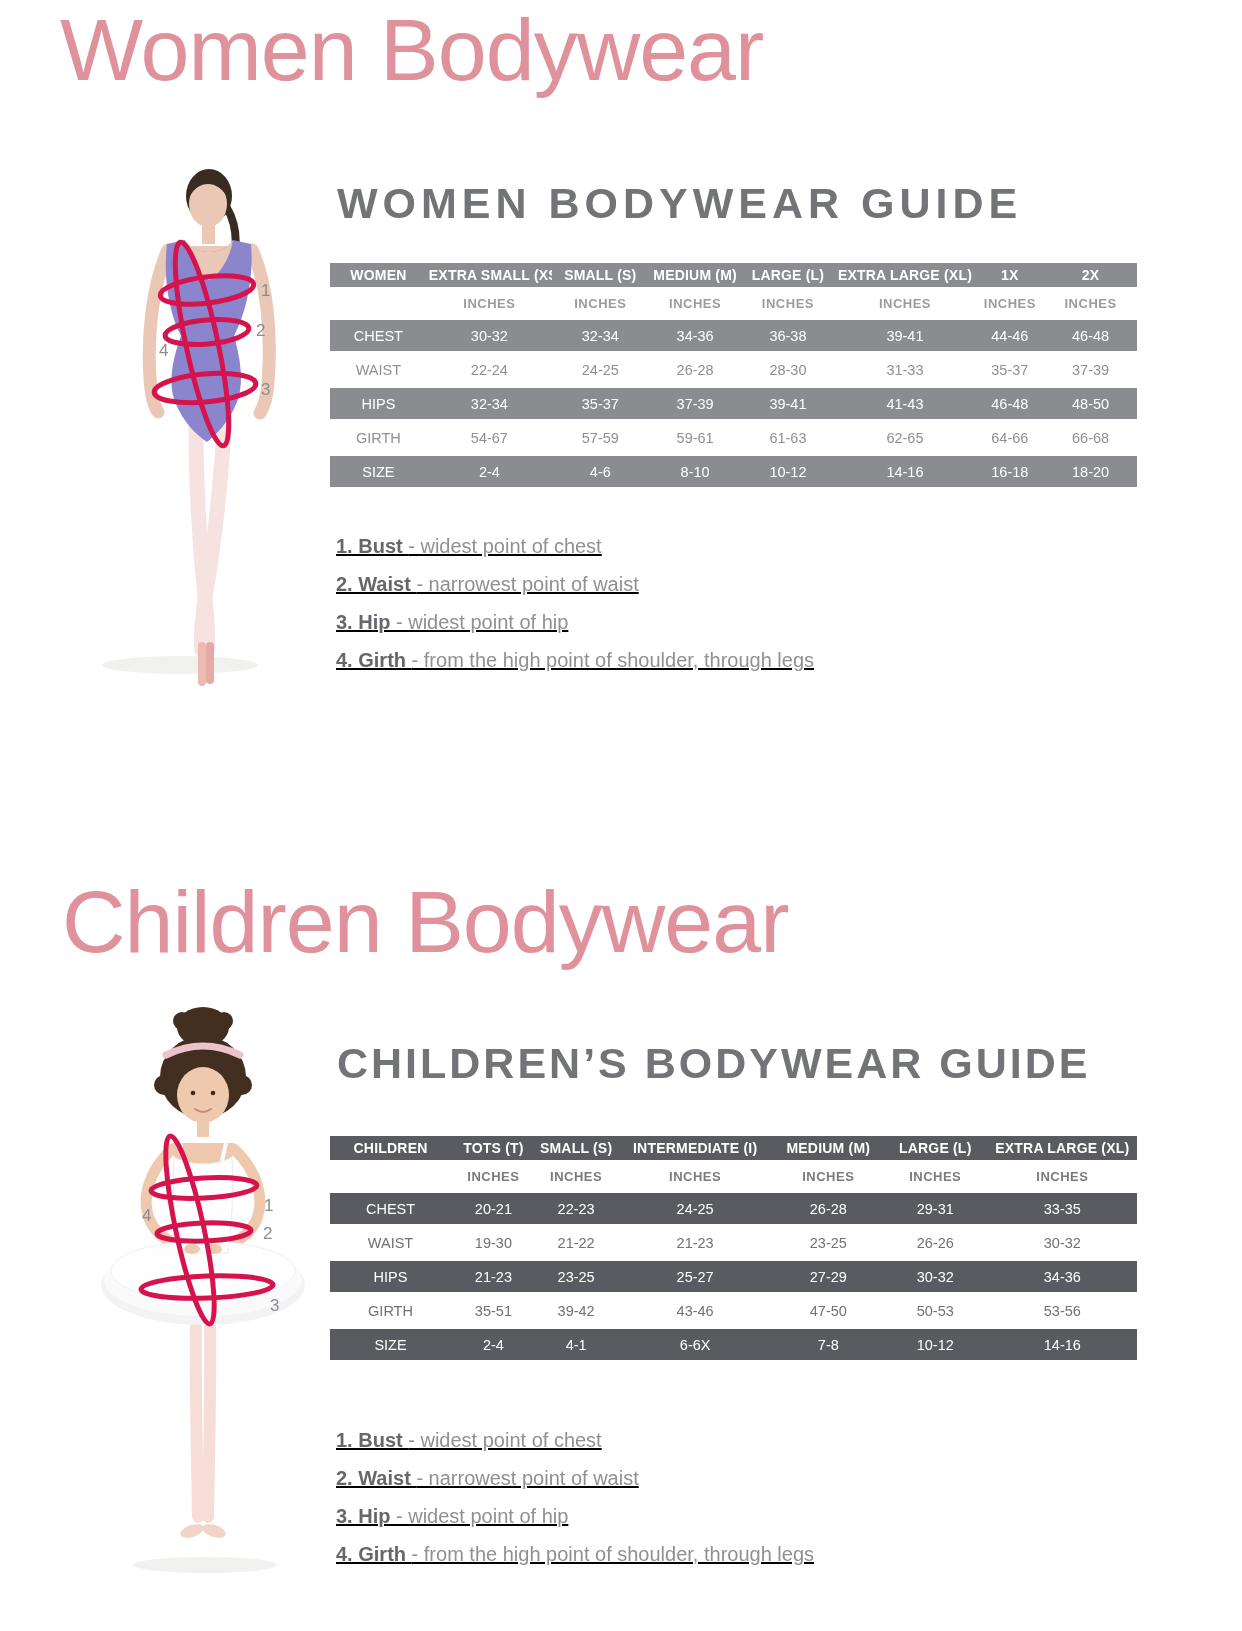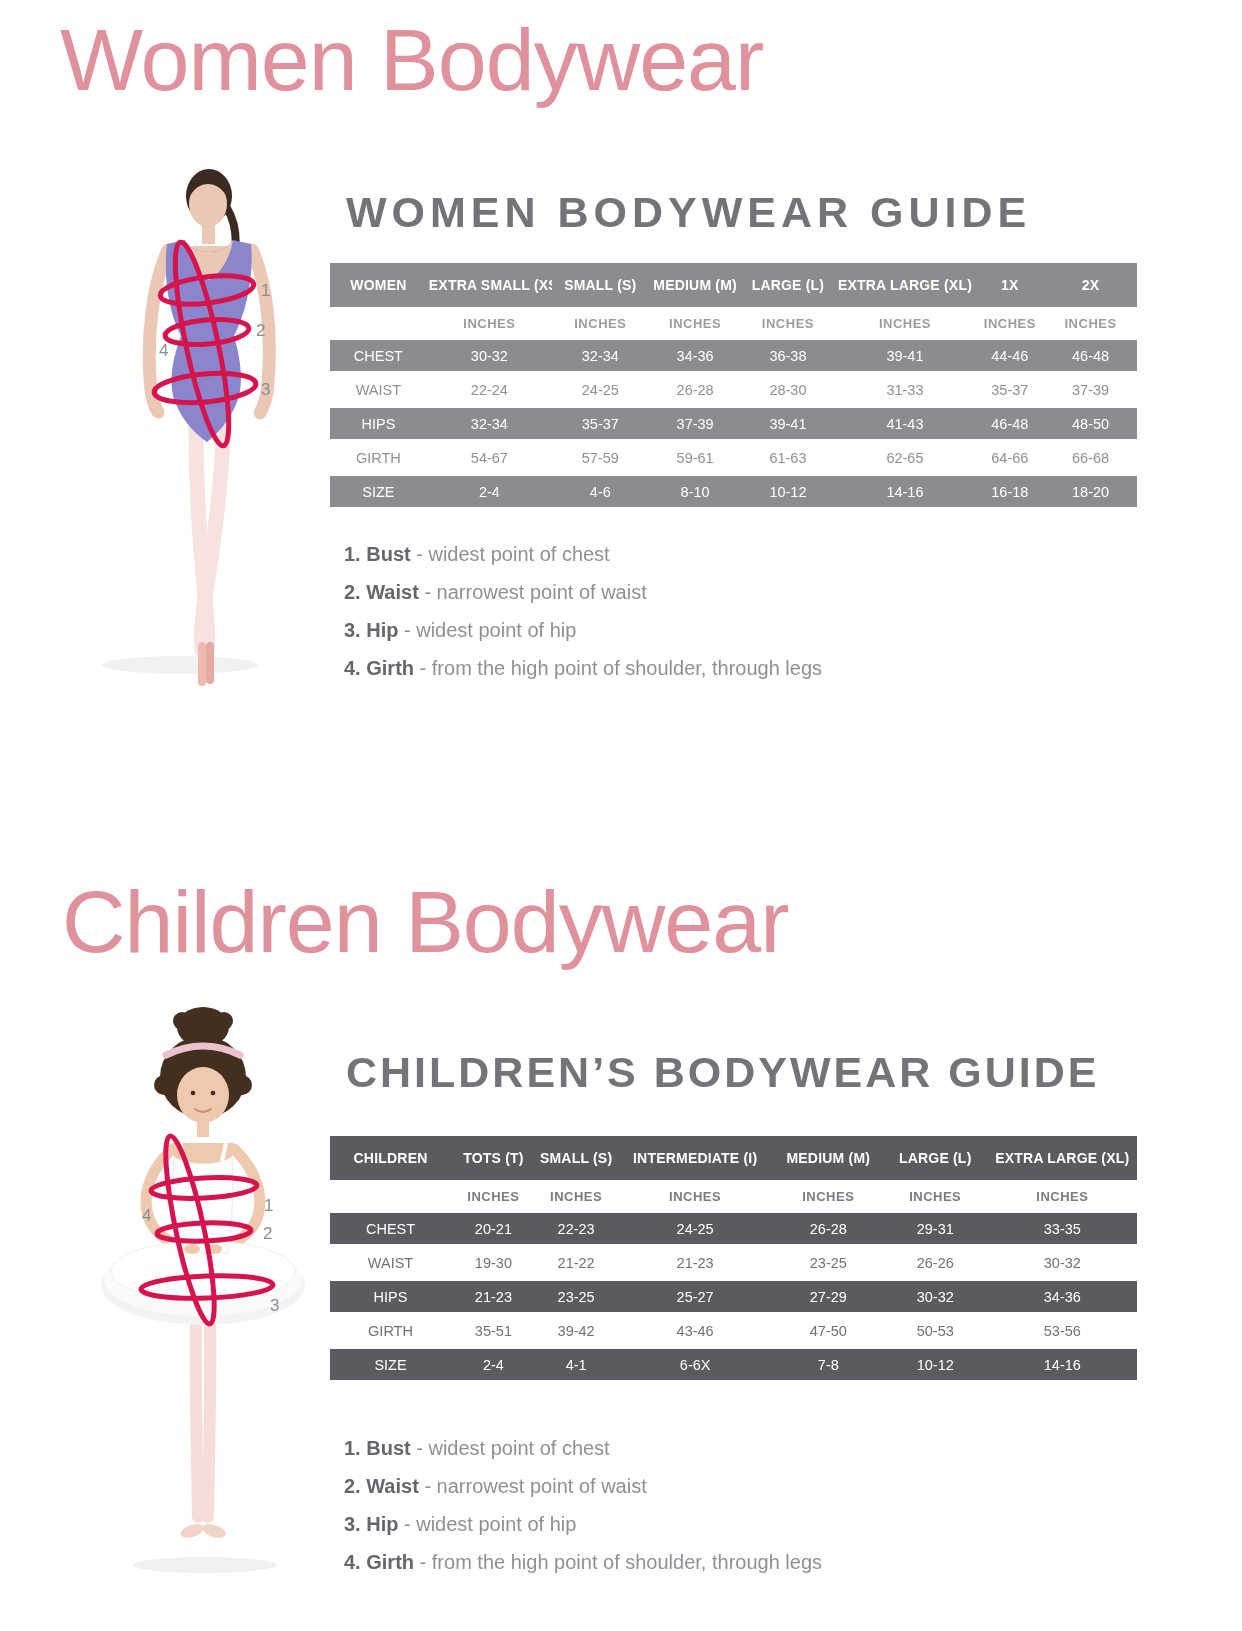--- a/index.html
+++ b/index.html
@@ -1,48 +1,48 @@
 <!DOCTYPE html>
 <html><head>
 <meta charset="utf-8">
 <style>
   html,body{margin:0;padding:0;background:#ffffff;}
   body{font-family:"Liberation Sans","DejaVu Sans",sans-serif;}
   .page{position:relative;width:1242px;height:1631px;background:#fff;overflow:hidden;}
 
   .section-title{position:absolute;margin:0;font-size:88px;font-weight:400;color:#e0929c;letter-spacing:-1px;line-height:1;white-space:nowrap;}
-  #women-title{left:60px;top:16px;}
+  #women-title{left:60px;top:6px;}
   #children-title{left:62px;top:878px;}
 
-  .guide-title{position:absolute;margin:13px;font-size:43px;font-weight:700;color:#737477;line-height:1;white-space:nowrap;}
+  .guide-title{position:absolute;margin:4px;font-size:43px;font-weight:700;color:#737477;line-height:1;white-space:nowrap;}
   #women-guide-title{left:333px;top:178px;letter-spacing:5px;}
   #children-guide-title{left:333px;top:1038px;letter-spacing:3px;}
 
   .figure-wrap{position:absolute;}
   #women-figure{left:55px;top:138px;}
   #children-figure{left:100px;top:985px;}
 
   table.size-table{position:absolute;border-collapse:separate;border-spacing:0 3px;table-layout:fixed;width:807px;}
   #women-table{left:330px;top:260px;}
   #children-table{left:330px;top:1133px;}
   .size-table th,.size-table td{text-align:center;vertical-align:middle;white-space:nowrap;overflow:hidden;padding:0 2px;}
-  .size-table tr.header-row th{height:44px;font-size:14px;font-weight:700;color:#ffffff;letter-spacing:0.2px;}
+  .size-table tr.header-row th{height:24px;font-size:14px;font-weight:700;color:#ffffff;letter-spacing:0.2px;}
   .size-table tr.units-row td{height:27px;font-size:13px;letter-spacing:0.5px;background:#ffffff;font-weight:bold;}
   #women-table tr.header-row th{background:#8b8c90;}
   #children-table tr.header-row th{background:#5a5b60;margin-top:27px;}
   #women-table tr.units-row td{color:#9b9c9f;}
   #children-table tr.units-row td{color:#7b7c80;}
   .size-table tbody tr.stripe-row td{height:31px;font-size:14.5px;color:#ffffff;}
   .size-table tbody tr.plain-row td{height:31px;font-size:14.5px;background:#ffffff;}
   #women-table tbody tr.stripe-row td{background:#8b8c90;}
   #children-table tbody tr.stripe-row td{background:#5a5b60;}
   #women-table tbody tr.plain-row td{color:#8f9093;}
   #children-table tbody tr.plain-row td{color:#707175;}
 
-  ul.notes{position:absolute;margin:8px;padding:0;list-style:none;}
+  ul.notes{position:absolute;margin:0;padding:0;list-style:none;text-decoration:underline;}
   #women-notes{left:336px;top:534px;}
   #children-notes{left:336px;top:1428px;}
   ul.notes li{font-size:20px;line-height:24px;margin-bottom:14px;white-space:nowrap;}
   .note-term{font-weight:700;color:#66676b;}
   .note-desc{font-weight:400;color:#8f9094;}
 
   svg text.marker{font-family:"Liberation Sans","DejaVu Sans",sans-serif;font-size:17px;fill:#8b8c8f;}
 </style>
 </head>
 <body>

